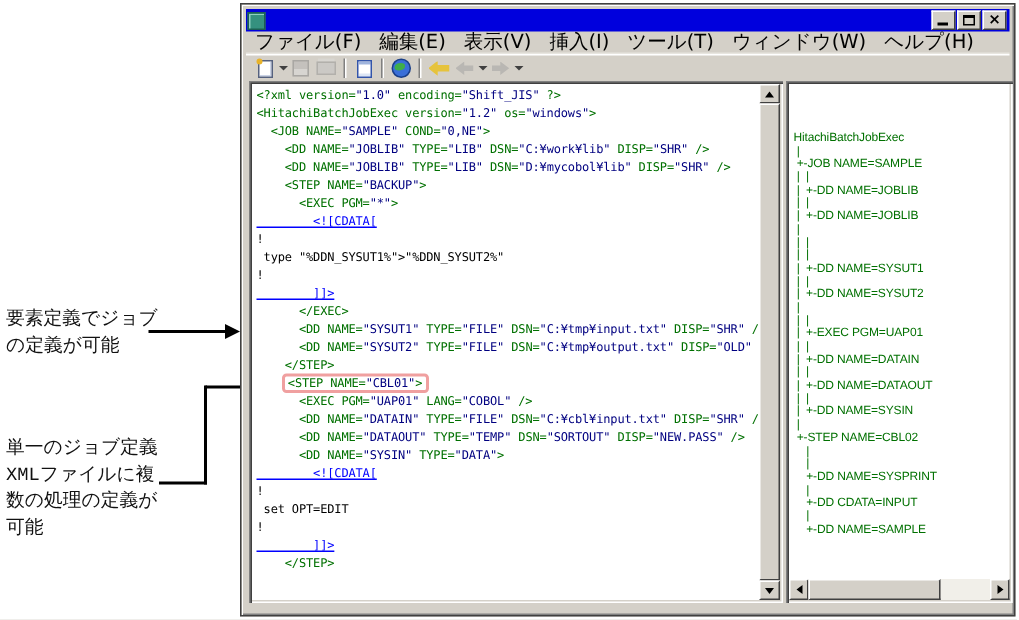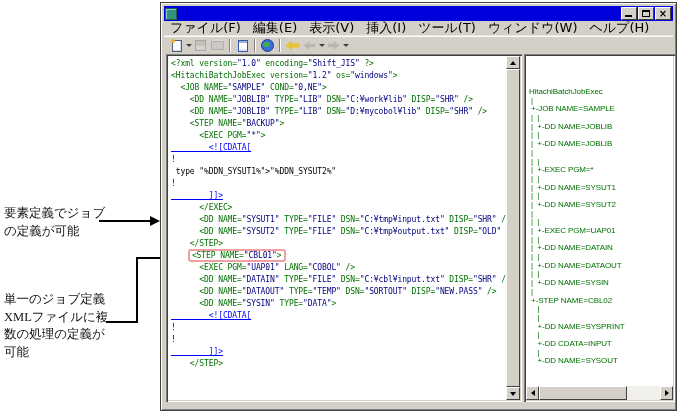--- a/index.html
+++ b/index.html
@@ -5,21 +5,21 @@
   :root{
     --title:#0000dd; --chrome:#d4d0c8; --tag:#007000; --val:#000080;
     --cdata:#0000ff; --plain:#000000; --tree:#007000; --hl:#f0a0a0;
   }
   *{margin:0;padding:0;box-sizing:border-box;}
   html,body{width:679px;height:413px;}
   body{font-family:"DejaVu Sans",sans-serif;background:#fff;overflow:hidden;}
   #canvas{position:relative;width:679px;height:413px;background:#fff;overflow:hidden;}
 
   
-  .note{position:absolute;color:#111;font-size:12.5px;line-height:17.5px;white-space:pre-line;font-family:Liberation Serif, serif;}
+  .note{position:absolute;color:#111;font-size:12.5px;line-height:17.5px;white-space:pre-line;font-family:Liberation Mono, monospace;}
   #note1{left:4px;top:205px;width:104px;}
   #note2{left:4px;top:291px;width:108px;}
   .aline{position:absolute;background:#000;}
   #arrow1-line{left:99px;top:220px;width:52px;height:2px;}
   #arrow1-head{position:absolute;left:150px;top:216px;width:0;height:0;border-left:10px solid #000;border-top:5px solid transparent;border-bottom:5px solid transparent;}
   #conn2-bottom{left:106px;top:321px;width:32px;height:2px;}
   #conn2-vert{left:136px;top:257px;width:2px;height:66px;}
   #conn2-top{left:137px;top:257px;width:40px;height:2px;}
   #arrow2-head{position:absolute;left:176px;top:253px;width:0;height:0;border-left:10px solid #000;border-top:5px solid transparent;border-bottom:5px solid transparent;}
 
@@ -190,20 +190,21 @@
           <div class="cl"><span class="tg">      &lt;DD NAME=</span><span class="vl">"SYSUT1"</span><span class="tg"> TYPE=</span><span class="vl">"FILE"</span><span class="tg"> DSN=</span><span class="vl">"C:¥tmp¥input.txt"</span><span class="tg"> DISP=</span><span class="vl">"SHR"</span><span class="tg"> /&gt;</span></div>
           <div class="cl"><span class="tg">      &lt;DD NAME=</span><span class="vl">"SYSUT2"</span><span class="tg"> TYPE=</span><span class="vl">"FILE"</span><span class="tg"> DSN=</span><span class="vl">"C:¥tmp¥output.txt"</span><span class="tg"> DISP=</span><span class="vl">"OLD"</span><span class="tg"> /&gt;</span></div>
           <div class="cl"><span class="tg">    &lt;/STEP&gt;</span></div>
           <div class="cl"><span class="pl">    </span><span class="hl"><span class="tg">&lt;STEP NAME=</span><span class="vl">"CBL01"</span><span class="tg">&gt;</span></span></div>
           <div class="cl"><span class="tg">      &lt;EXEC PGM=</span><span class="vl">"UAP01"</span><span class="tg"> LANG=</span><span class="vl">"COBOL"</span><span class="tg"> /&gt;</span></div>
           <div class="cl"><span class="tg">      &lt;DD NAME=</span><span class="vl">"DATAIN"</span><span class="tg"> TYPE=</span><span class="vl">"FILE"</span><span class="tg"> DSN=</span><span class="vl">"C:¥cbl¥input.txt"</span><span class="tg"> DISP=</span><span class="vl">"SHR"</span><span class="tg"> /&gt;</span></div>
           <div class="cl"><span class="tg">      &lt;DD NAME=</span><span class="vl">"DATAOUT"</span><span class="tg"> TYPE=</span><span class="vl">"TEMP"</span><span class="tg"> DSN=</span><span class="vl">"SORTOUT"</span><span class="tg"> DISP=</span><span class="vl">"NEW.PASS"</span><span class="tg"> /&gt;</span></div>
           <div class="cl"><span class="tg">      &lt;DD NAME=</span><span class="vl">"SYSIN"</span><span class="tg"> TYPE=</span><span class="vl">"DATA"</span><span class="tg">&gt;</span></div>
           <div class="cl"><span class="cd">        &lt;![CDATA[</span></div>
           <div class="cl"><span class="pl">!</span></div>
+          <div class="cl"><span class="pl"> set OPT=EDIT</span></div>
           <div class="cl"><span class="pl">!</span></div>
           <div class="cl"><span class="cd">        ]]&gt;</span></div>
           <div class="cl"><span class="tg">    &lt;/STEP&gt;</span></div>
         </div>
       <div id="vscroll">
         <div class="sb-btn up">
             <i class="tri-up"></i>
           </div>
         <div id="vthumb"></div>
         <div class="sb-btn down">
@@ -216,21 +217,20 @@
       <div id="tree-content">
           <div class="tr-row">HitachiBatchJobExec</div>
           <div class="tr-row"> |</div>
           <div class="tr-row"> +-JOB NAME=SAMPLE</div>
           <div class="tr-row"> |  |</div>
           <div class="tr-row"> |  +-DD NAME=JOBLIB</div>
           <div class="tr-row"> |  |</div>
           <div class="tr-row"> |  +-DD NAME=JOBLIB</div>
           <div class="tr-row"> |</div>
           <div class="tr-row"> |  |</div>
-          <div class="tr-row"> |  +-EXEC PGM=*</div>
           <div class="tr-row"> |  |</div>
           <div class="tr-row"> |  +-DD NAME=SYSUT1</div>
           <div class="tr-row"> |  |</div>
           <div class="tr-row"> |  +-DD NAME=SYSUT2</div>
           <div class="tr-row"> |</div>
           <div class="tr-row"> |  |</div>
           <div class="tr-row"> |  +-EXEC PGM=UAP01</div>
           <div class="tr-row"> |  |</div>
           <div class="tr-row"> |  +-DD NAME=DATAIN</div>
           <div class="tr-row"> |  |</div>
@@ -238,21 +238,21 @@
           <div class="tr-row"> |  |</div>
           <div class="tr-row"> |  +-DD NAME=SYSIN</div>
           <div class="tr-row"> |</div>
           <div class="tr-row"> +-STEP NAME=CBL02</div>
           <div class="tr-row">    |</div>
           <div class="tr-row">    |</div>
           <div class="tr-row">    +-DD NAME=SYSPRINT</div>
           <div class="tr-row">    |</div>
           <div class="tr-row">    +-DD CDATA=INPUT</div>
           <div class="tr-row">    |</div>
-          <div class="tr-row">    +-DD NAME=SYSOUT</div>
+          <div class="tr-row">    +-DD NAME=SAMPLE</div>
         </div>
       <div id="hscroll">
         <div class="sb-btn left">
             <i class="tri-left"></i>
           </div>
         <div id="hthumb"></div>
         <div class="sb-btn right">
             <i class="tri-right"></i>
           </div>
       </div>

